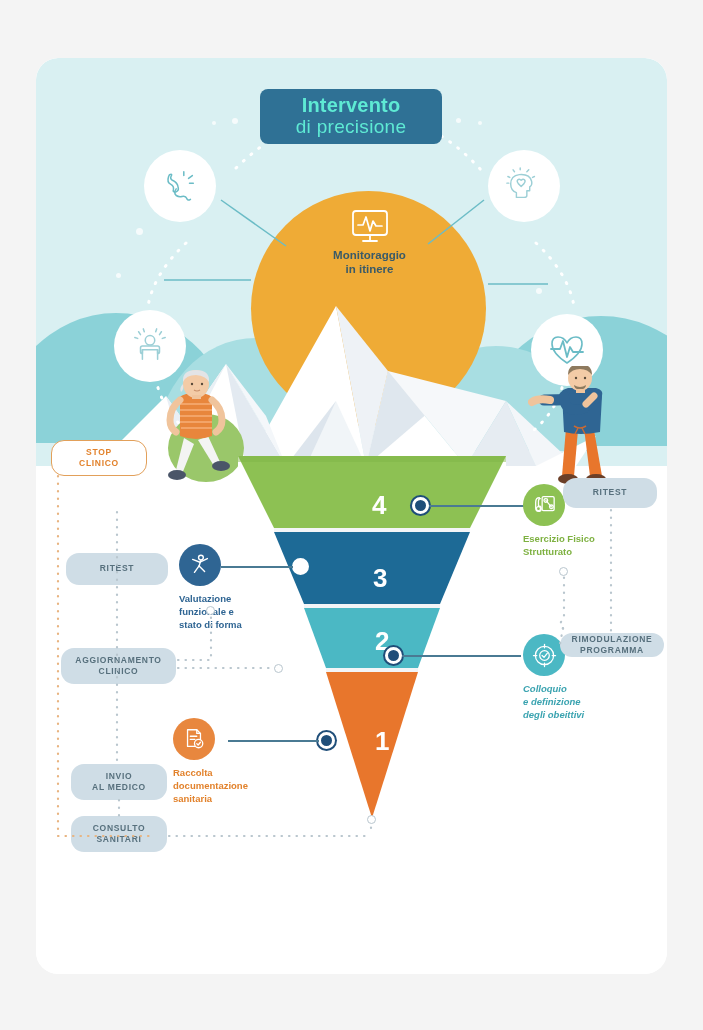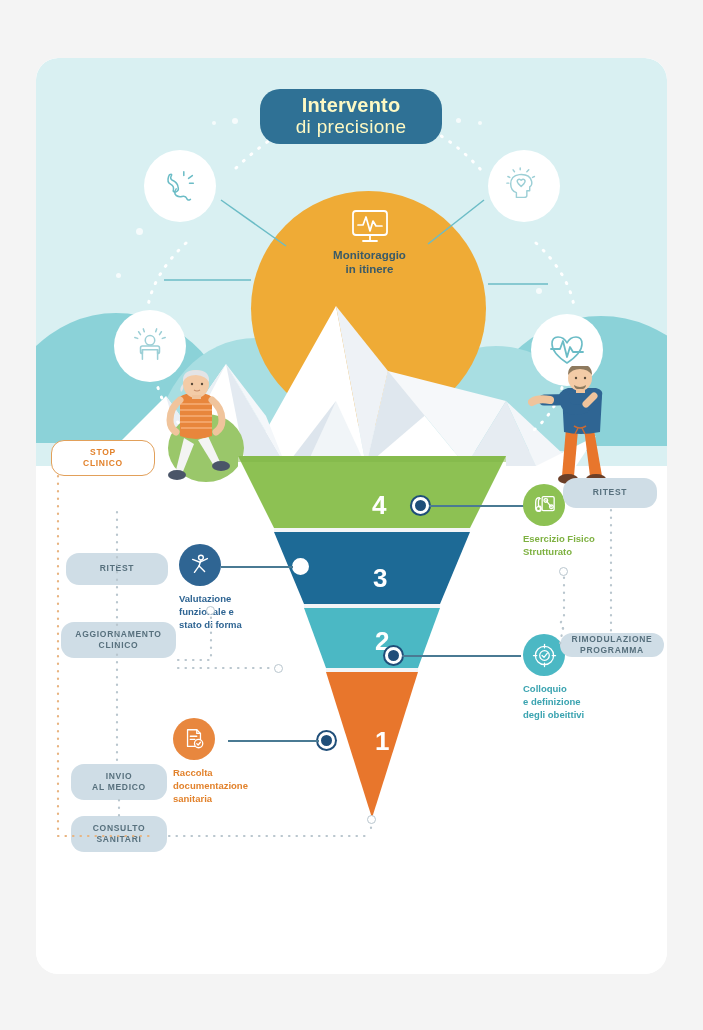--- a/index.html
+++ b/index.html
@@ -35,23 +35,23 @@
   
   .mtn { position:absolute; left:0; bottom:0; width:631px; height:180px; }
   
   .lower {
     position:absolute; left:0; top:408px; width:631px; height:508px; background:#ffffff;
   }
   
   .title-pill {
     position:absolute; left:224px; top:31px;
     width:182px; height:55px;
-    background:#2f7195; border-radius:20px;
+    background:#2f7195; border-radius:8px;
     display:flex; flex-direction:column; align-items:center; justify-content:center;
-    color:#fef9c3; line-height:1.08;
+    color:#5eead4; line-height:1.08;
   }
   .title-pill .l1 { font-size:20px; font-weight:bold; letter-spacing:.2px; }
   .title-pill .l2 { font-size:19px; font-weight:300; letter-spacing:.3px; }
   
   .c-icon {
     position:absolute; border-radius:50%; background:#ffffff;
     display:flex; align-items:center; justify-content:center;
     box-shadow:0 0 0 0 rgba(0,0,0,0);
   }
   .c-icon svg { display:block; }
@@ -367,52 +367,52 @@
       <svg width="25" height="25" viewBox="0 0 26 26" fill="none" stroke="#ffffff" stroke-width="1.3" stroke-linecap="round" stroke-linejoin="round">
         <circle cx="13" cy="13" r="9.5"></circle>
         <circle cx="13" cy="13" r="5"></circle>
         <path d="M10.5 13 L12.5 15 L16 10.5"></path>
         <line x1="13" y1="1.5" x2="13" y2="5"></line>
         <line x1="13" y1="21" x2="13" y2="24.5"></line>
         <line x1="1.5" y1="13" x2="5" y2="13"></line>
         <line x1="21" y1="13" x2="24.5" y2="13"></line>
       </svg>
     </div>
-    <div class="lbl" style="color:#3aa3b0;">Colloquio
+    <div class="lbl" style="color:#3aa3b0;font-style:italic;">Colloquio
 e definizione
 degli obeittivi</div>
   </div>
 
   <div class="stage" style="left:137px;top:660px;">
     <div class="bubble" style="background:#e8873e;">
       <svg width="24" height="24" viewBox="0 0 26 26" fill="none" stroke="#ffffff" stroke-width="1.4" stroke-linecap="round" stroke-linejoin="round">
         <path d="M6 3 L16 3 L20 7 L20 21 L6 21 Z"></path>
         <path d="M16 3 L16 7 L20 7"></path>
         <line x1="9" y1="10" x2="16" y2="10"></line>
         <line x1="9" y1="13.5" x2="14" y2="13.5"></line>
         <circle cx="18" cy="18" r="4.5" fill="#e8873e"></circle>
         <path d="M16 18 L17.5 19.5 L20 16.5"></path>
       </svg>
     </div>
     <div class="lbl" style="color:#e2822c;">Raccolta
 documentazione
 sanitaria</div>
   </div>
 
-  <div class="chip stop" style="left:15px;top:382px;width:104px;height:36px;flex-direction:column;">
+  <div class="chip stop" style="left:15px;top:382px;width:96px;height:36px;flex-direction:column;">
     <span>STOP</span>
     <span>CLINICO</span>
   </div>
 
 
   <div class="chip" style="left:30px;top:495px;width:102px;height:32px;">
     <span>RITEST</span>
   </div>
 
-  <div class="chip" style="left:25px;top:564px;width:115px;height:36px;flex-direction:column;">
+  <div class="chip" style="left:25px;top:590px;width:115px;height:36px;flex-direction:column;">
     <span>AGGIORNAMENTO</span>
     <span>CLINICO</span>
   </div>
 
   <div class="chip" style="left:35px;top:758px;width:96px;height:36px;flex-direction:column;">
     <span>CONSULTO</span>
     <span>SANITARI</span>
   </div>
 
   <div class="chip" style="left:35px;top:706px;width:96px;height:36px;flex-direction:column;">

